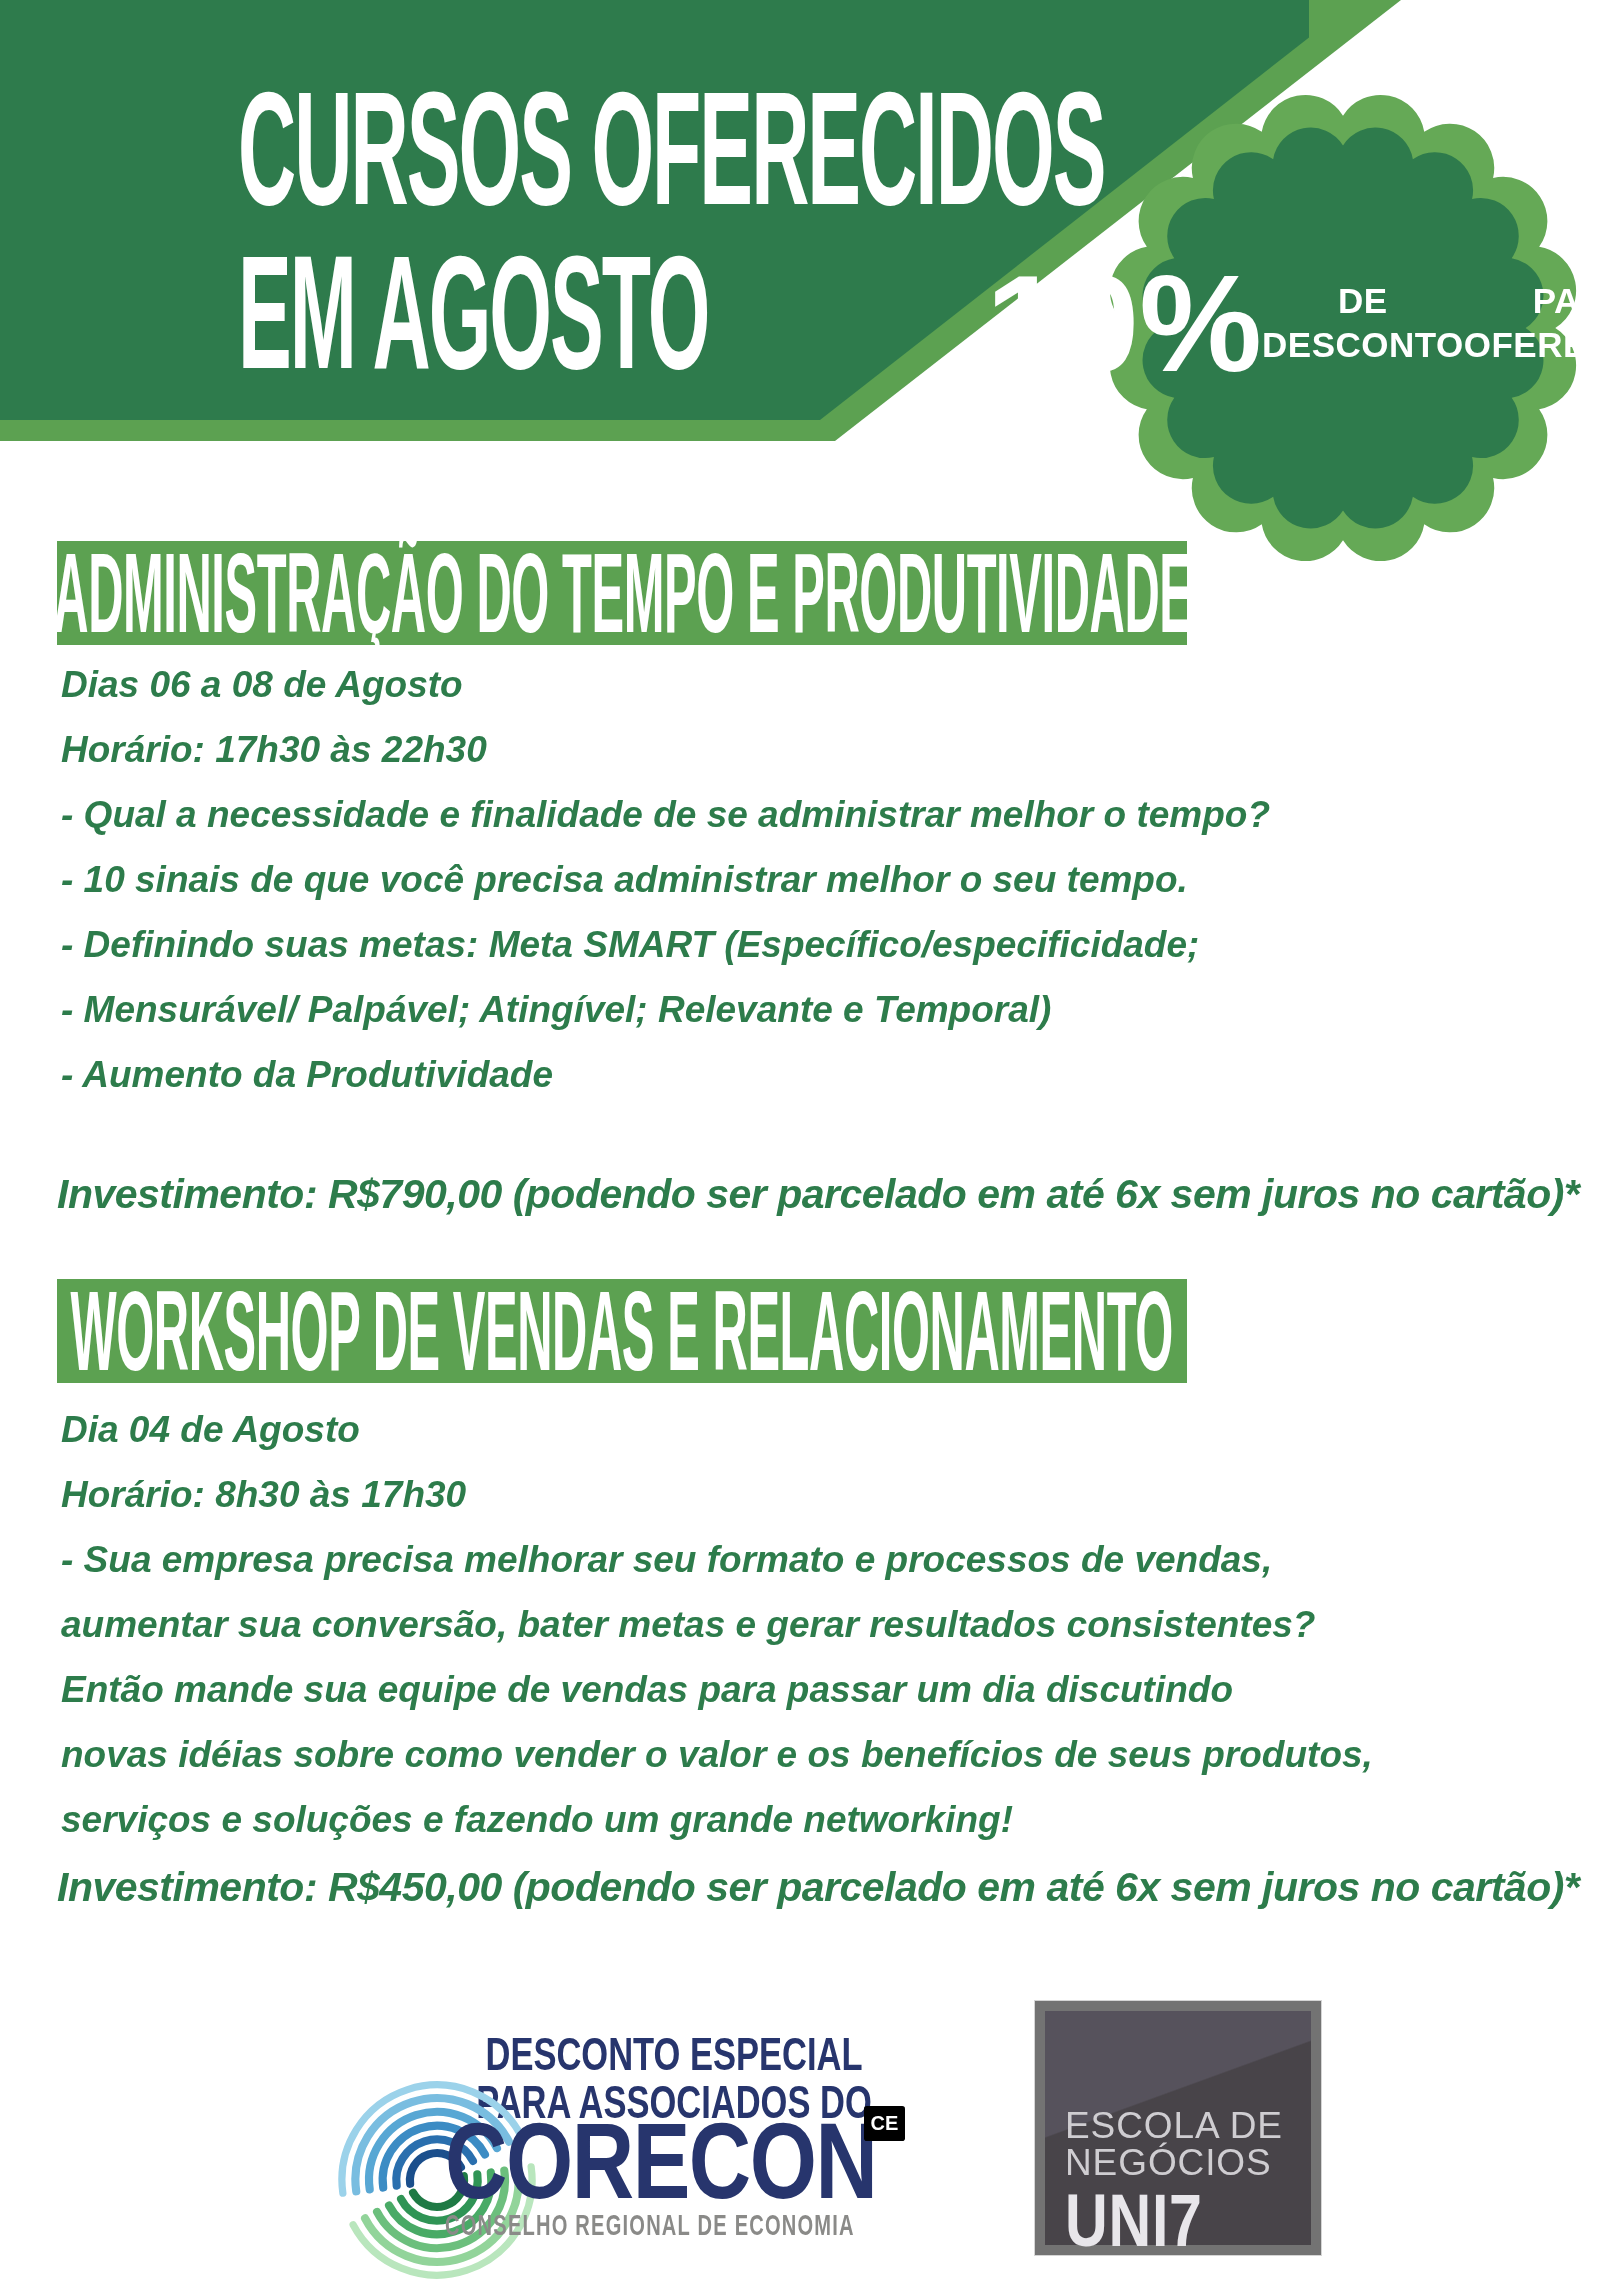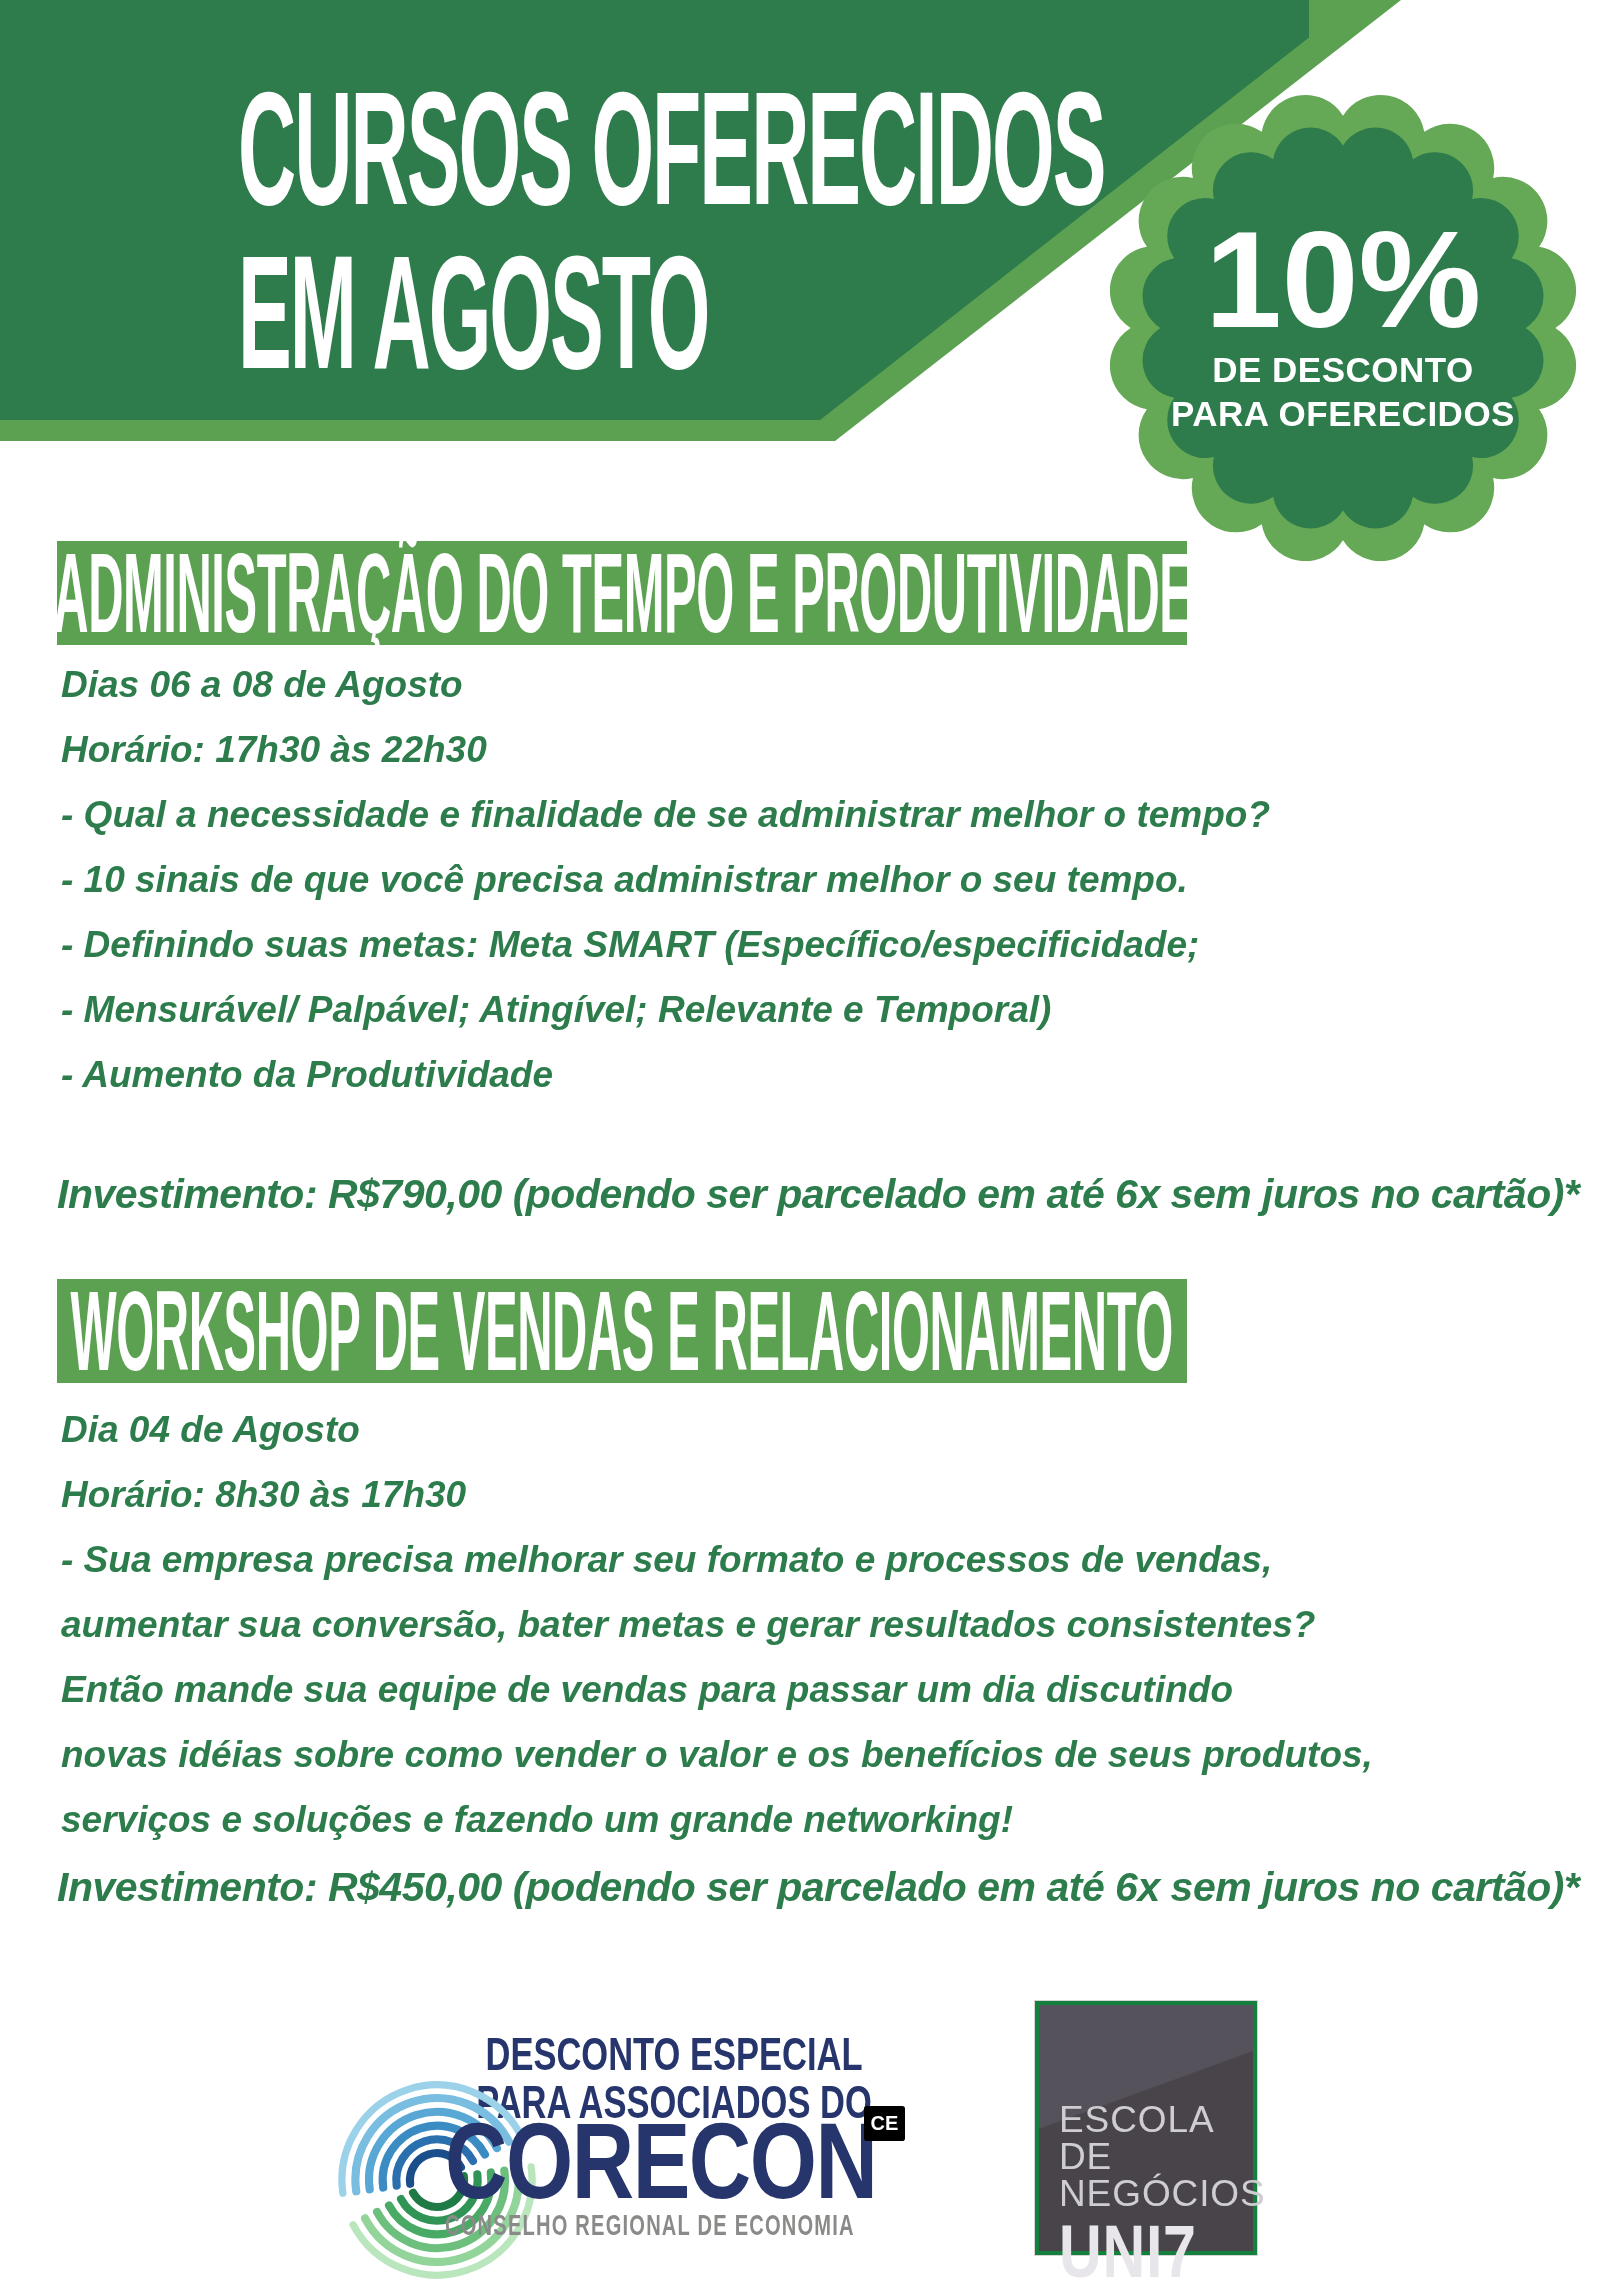--- a/index.html
+++ b/index.html
@@ -20,21 +20,21 @@
   }
   .banner-title{left:32px;top:66px;width:877px;text-align:center;color:#ffffff;}
   .banner-title .line{
     font-size:152px;font-weight:bold;line-height:164px;letter-spacing:-3.7px;
     transform:scale(0.53,1.06);transform-origin:50% 50%;white-space:nowrap;
   }
 
   
   .badge-box{left:1103px;top:88px;width:480px;height:480px;}
   .badge-text{
-    left:1103px;top:88px;width:480px;height:480px;display:flex;flex-direction:column;
+    left:1103px;top:88px;width:480px;height:480px;display:flex;flex-direction:row;
     align-items:center;justify-content:center;color:#ffffff;text-align:center;
     transform:translateY(-5.5px);
   }
   .badge-percent{font-size:138px;font-weight:bold;line-height:138px;}
   .badge-sub{font-size:35px;font-weight:bold;line-height:44px;letter-spacing:0.5px;}
 
   
   .section-bar{
     left:57px;width:1130px;height:104px;background:#5ca151;
     display:flex;align-items:center;justify-content:center;
@@ -76,22 +76,22 @@
   .ce-badge{
     left:864px;top:2106px;width:41px;height:35px;background:#000000;border-radius:2.8px;
     display:flex;align-items:center;justify-content:center;
     color:#ffffff;font-size:20px;font-weight:bold;
   }
   .corecon-sub{
     left:445px;top:2208px;color:#8a8a88;font-size:30px;font-weight:bold;
     letter-spacing:1.8px;white-space:nowrap;transform:scaleX(0.67);transform-origin:0 50%;
   }
   .uni7-frame{
-    left:1034px;top:2000px;width:224px;height:256px;background:#15803d;
-    border:0.9px solid #d5d5d5;box-sizing:border-box;padding:4px;
+    left:1034px;top:2000px;width:288px;height:256px;background:#737373;
+    border:0.9px solid #d5d5d5;box-sizing:border-box;padding:10px;
   }
   .uni7-inner{
     width:100%;height:100%;box-sizing:border-box;
     background:linear-gradient(160deg,#56525c 38%,#484449 38.5%);
     padding:96px 0 0 20px;
   }
   .uni7-line{color:#cfcdd1;font-size:37px;line-height:37px;letter-spacing:0.9px;}
   .uni7-name{
     color:#e8e6ea;font-size:74px;font-weight:bold;line-height:68px;margin-top:5.5px;
     letter-spacing:0.9px;transform:scaleX(0.8);transform-origin:0 50%;

